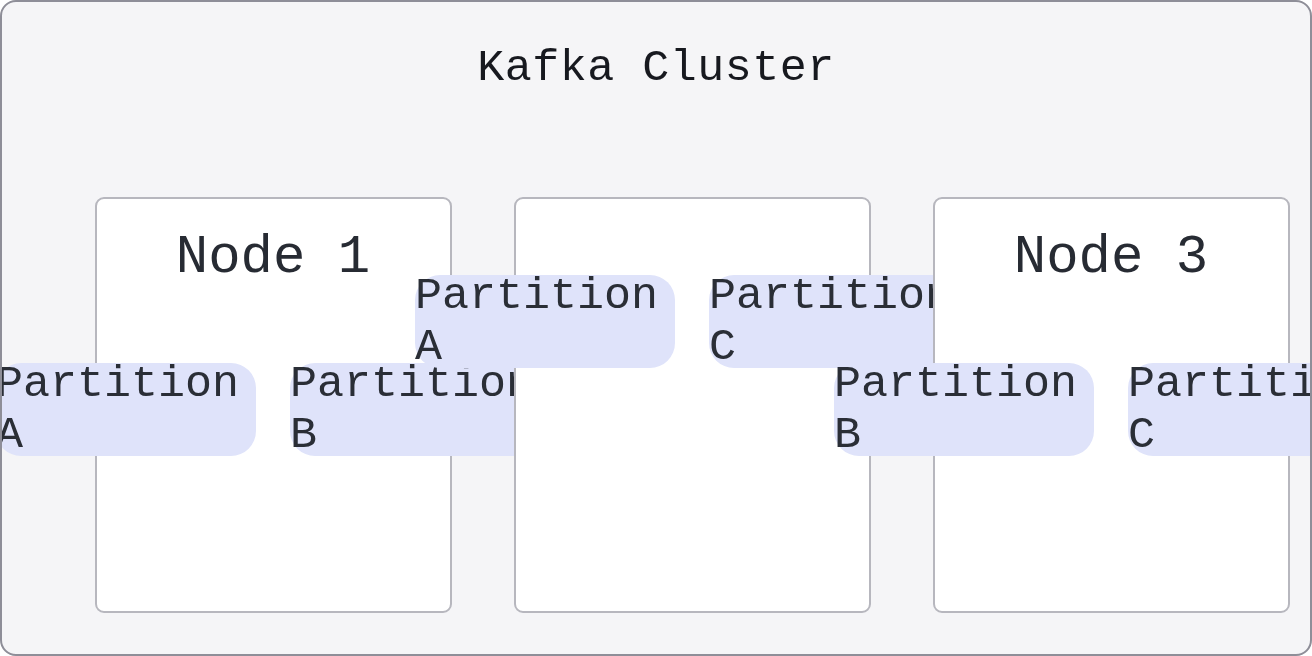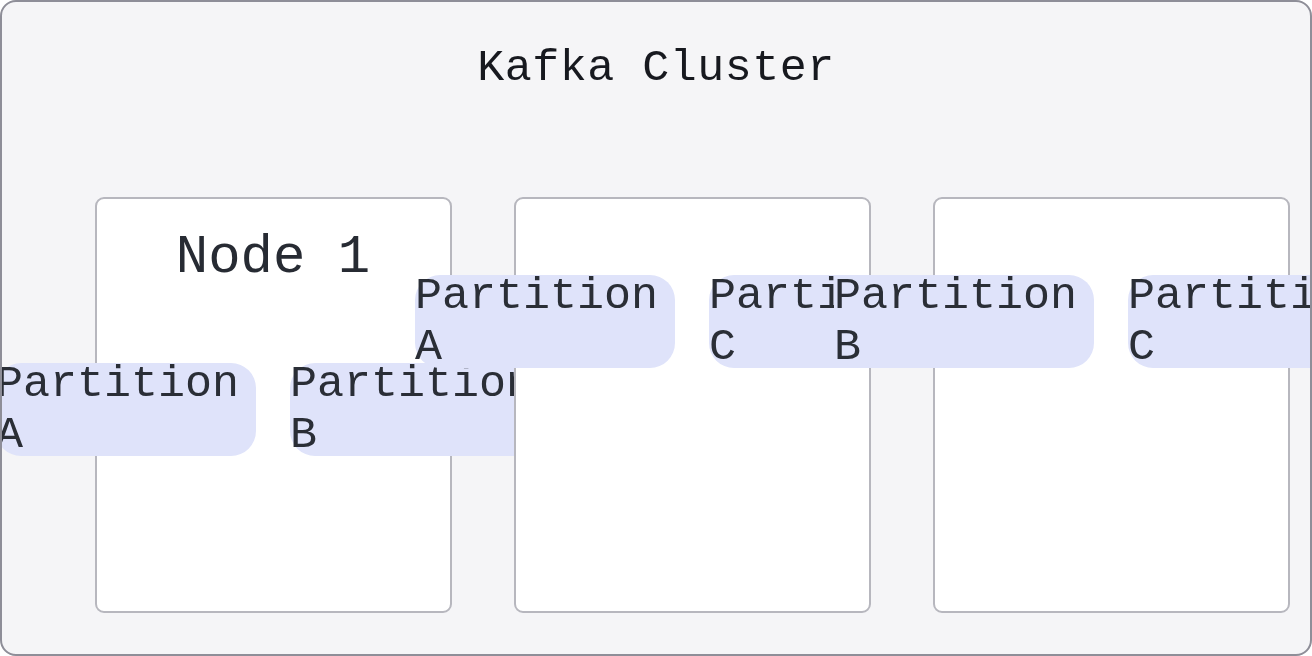--- a/index.html
+++ b/index.html
@@ -97,20 +97,21 @@
     </div>
 
     <div class="node">
       <div class="partitions">
         <div class="partition">Partition A</div>
         <div class="partition">Partition C</div>
       </div>
     </div>
 
     <div class="node">
+      <div class="node-title">Node 3</div>
       <div class="partitions">
         <div class="partition">Partition B</div>
         <div class="partition">Partition C</div>
       </div>
     </div>
 
   </div>
 </div>
 
 </body></html>

